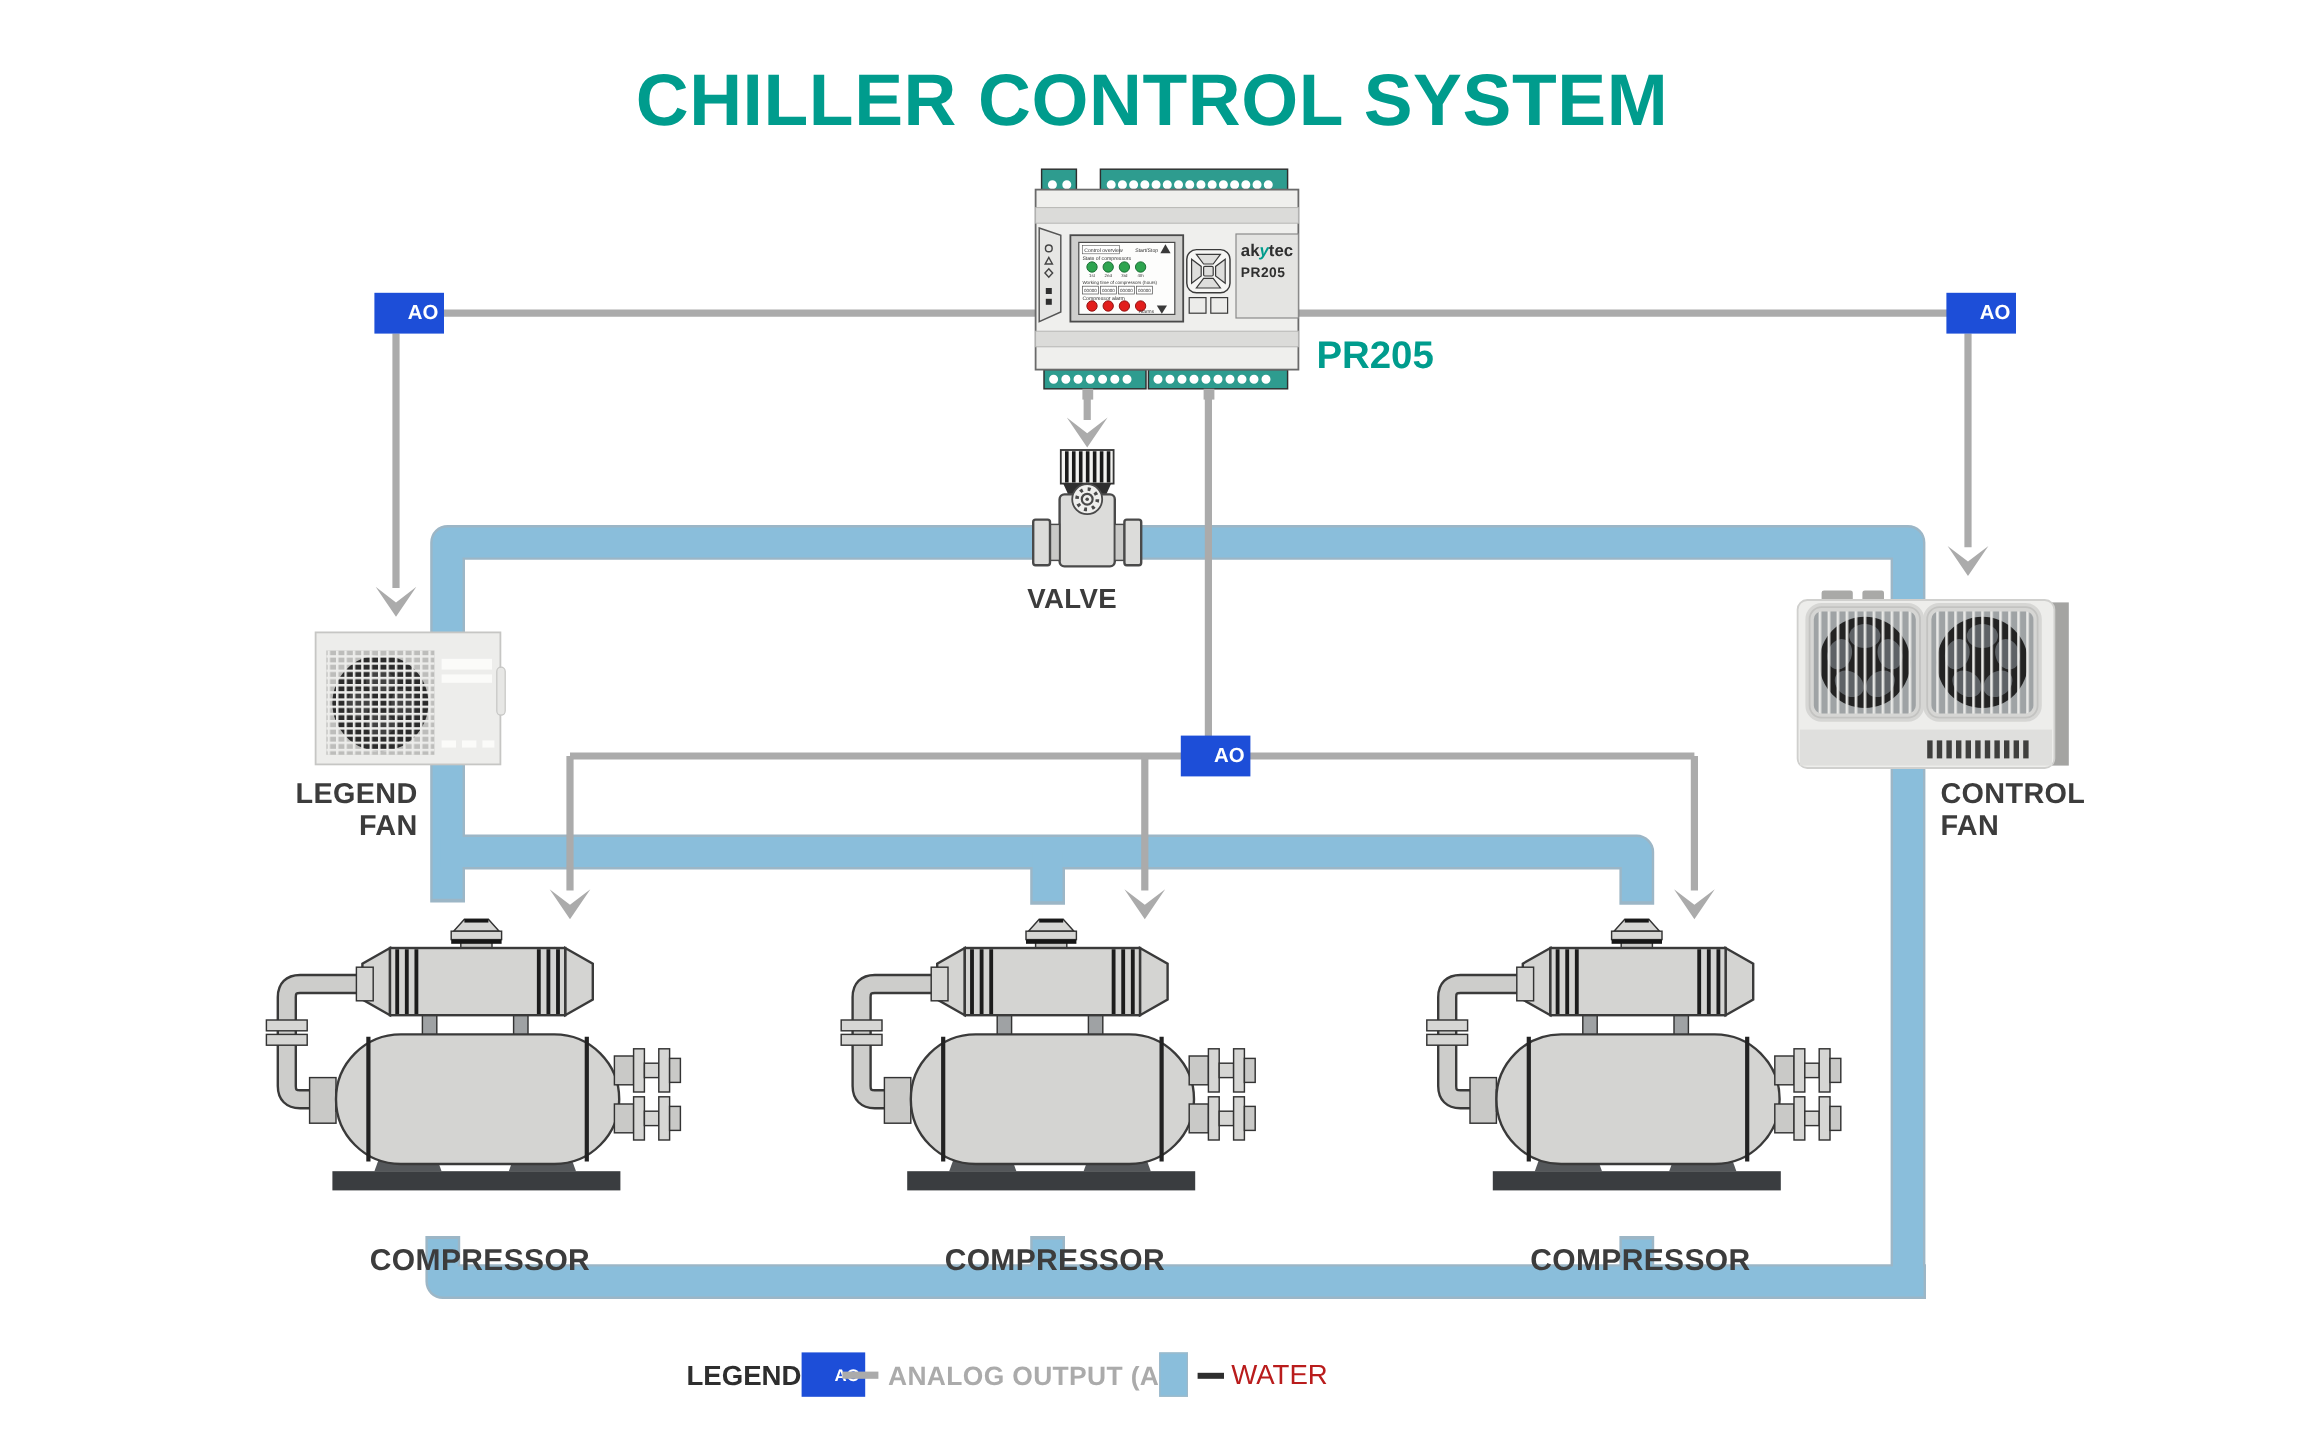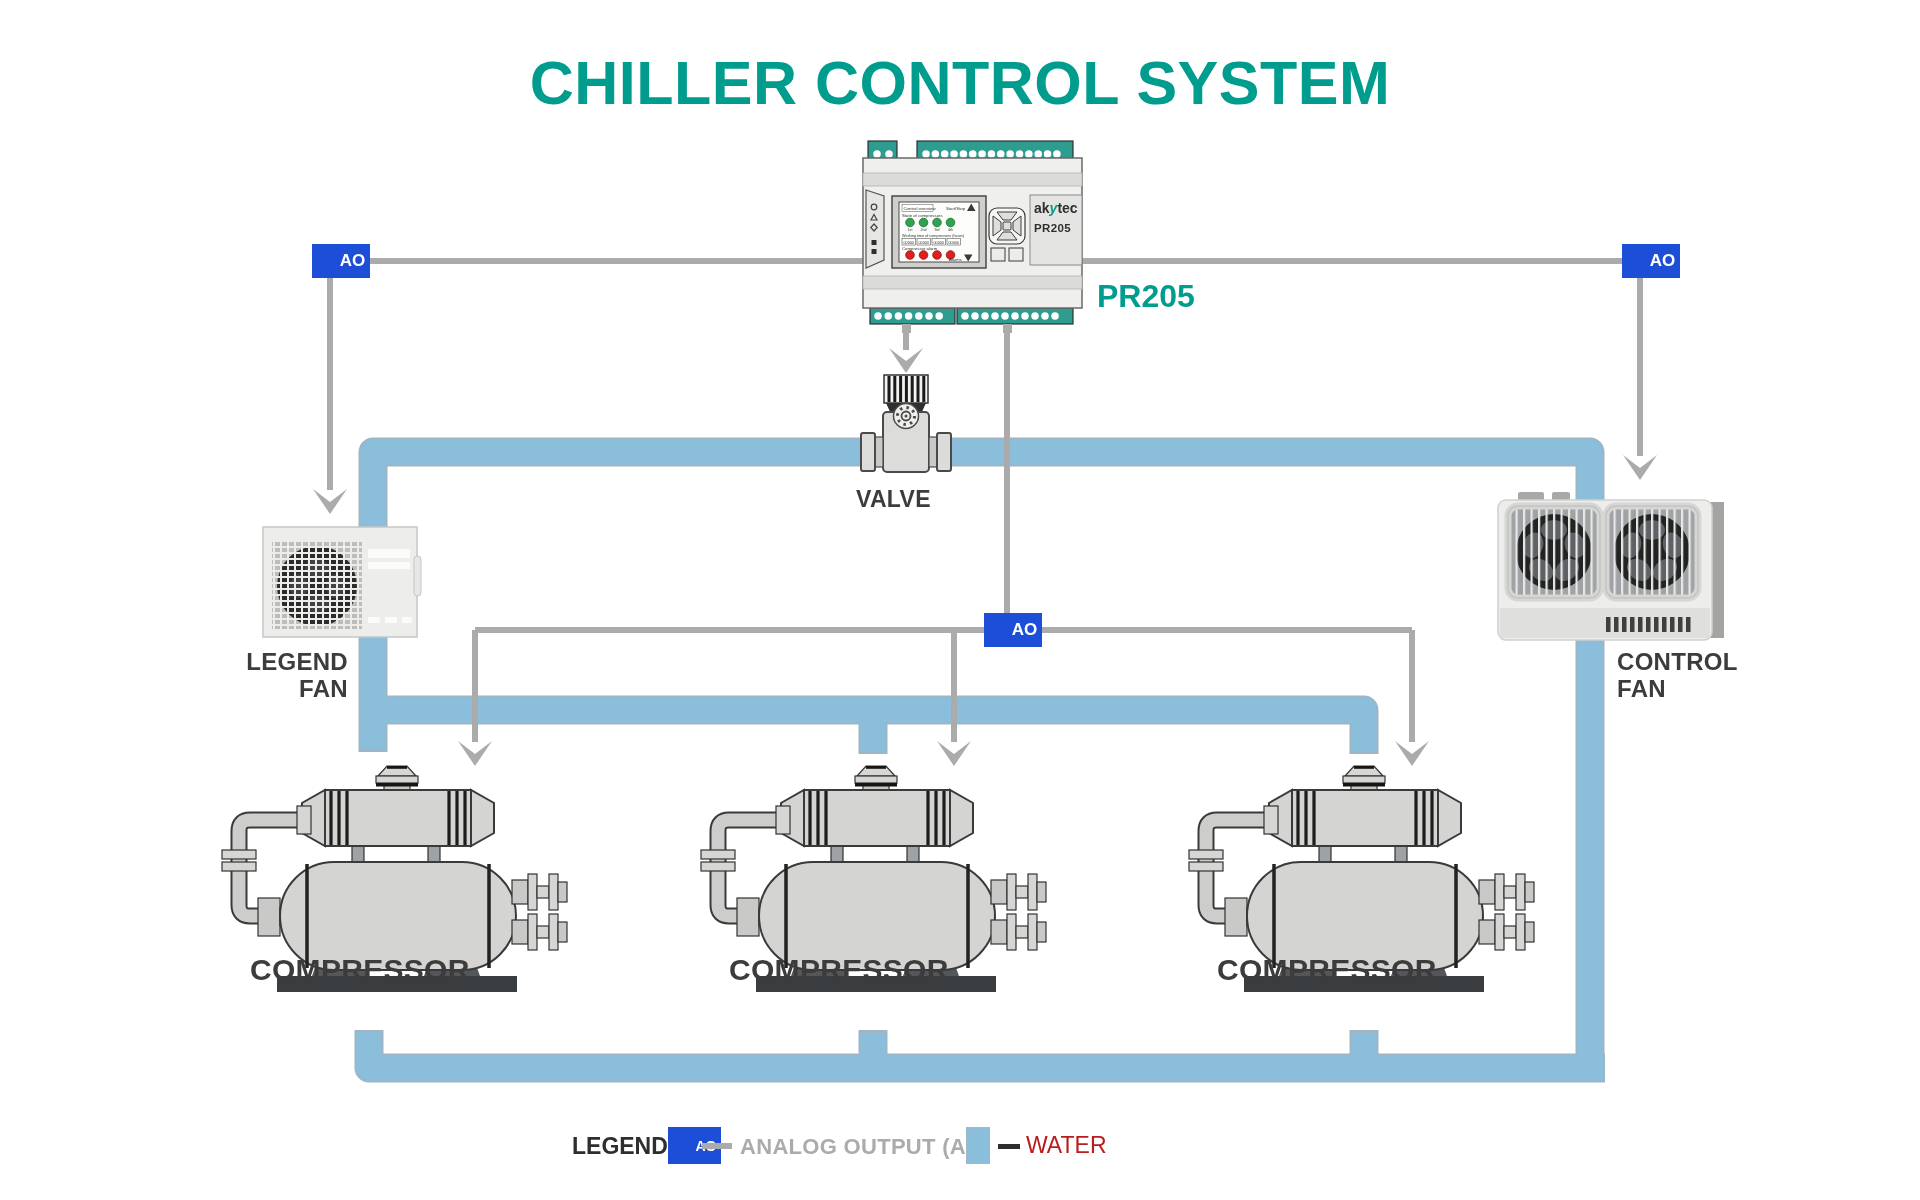--- a/index.html
+++ b/index.html
@@ -6,21 +6,21 @@
   .canvas{position:relative;width:1920px;height:1200px;background:#ffffff;overflow:hidden;
           font-family:"Liberation Sans",sans-serif;}
   .abs{position:absolute;}
   .title{left:0;top:48px;width:1920px;text-align:center;font-size:61px;font-weight:700;
          letter-spacing:.5px;color:#009C8D;}
   .pr205-heading{left:1097px;top:278px;font-size:32px;font-weight:700;color:#009C8D;}
   .nodelabel{font-weight:700;color:#3C3C3C;font-size:24px;line-height:27px;letter-spacing:.3px;}
   .valve-label{left:856px;top:486px;width:100px;text-align:left;font-size:23px;}
   .ifan-label{left:200px;top:648px;width:148px;text-align:right;}
   .ofan-label{left:1617px;top:648px;width:200px;text-align:left;}
-  .comp-label{width:300px;text-align:left;font-size:30px;top:956px;}
+  .comp-label{width:300px;text-align:center;font-size:25px;top:1037px;}
   .ao-badge{display:flex;align-items:center;justify-content:center;background:#1d4ed8;
             color:#ffffff;font-weight:700;font-size:17px;width:35px;height:34px;padding-left:23px;}
   .badge-left{left:312px;top:244px;}
   .badge-right{left:1622px;top:244px;}
   .badge-mid{left:984px;top:613px;}
   .legend-title{left:572px;top:1133px;font-size:23px;font-weight:700;color:#2E2E2E;}
   .legend-badge{left:668px;top:1127px;width:30px;height:37px;font-size:14px;}
   .legend-dash-gray{left:702px;top:1143px;width:30px;height:6px;background:#ABABAB;}
   .legend-ao-text{left:740px;top:1134px;font-size:22px;font-weight:700;color:#ABABAB;letter-spacing:.3px;}
   .legend-water-swatch{left:966px;top:1127px;width:24px;height:37px;background:#8ABEDB;

